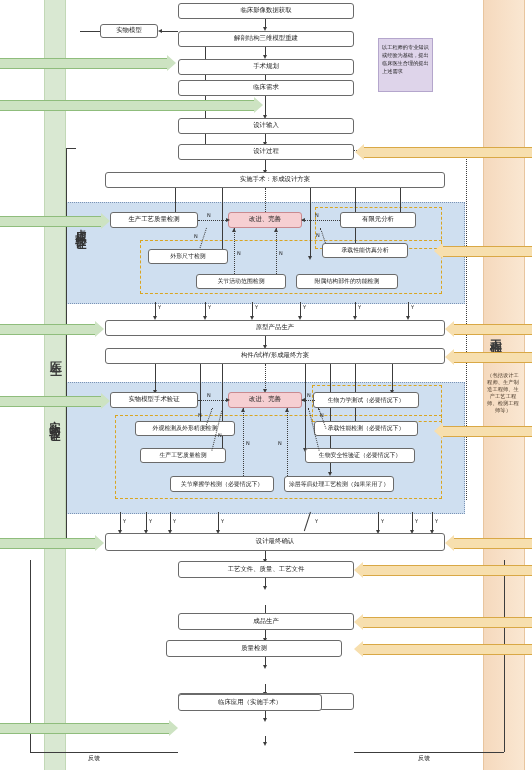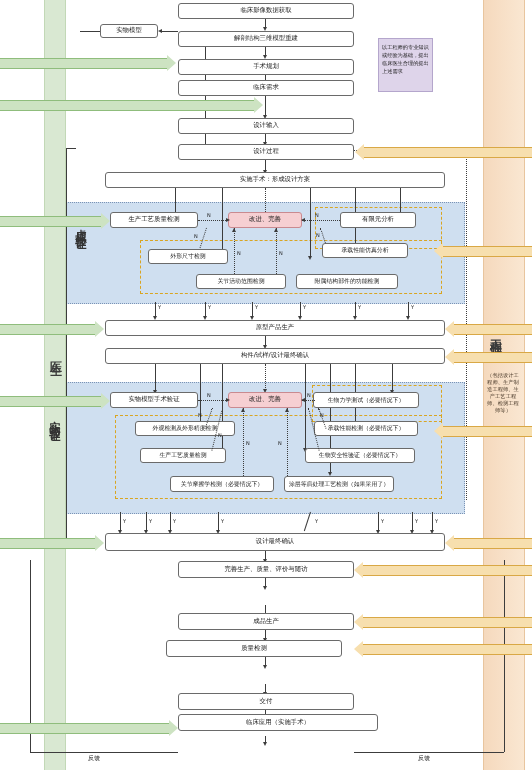--- a/index.html
+++ b/index.html
@@ -173,21 +173,21 @@
   <div class="ln lnv" style="left:355px;top:302px;height:16px;"></div>
     <div class="ah" style="left:352.5px;top:316px;"></div>
   <div class="lbl" style="left:358px;top:304px;">Y</div>
   <div class="ln lnv" style="left:408px;top:302px;height:16px;"></div>
     <div class="ah" style="left:405.5px;top:316px;"></div>
   <div class="lbl" style="left:411px;top:304px;">Y</div>
 
   <div class="bx" style="left:105px;top:320px;width:340px;height:16px;">原型产品生产</div>
   <div class="ln lnv" style="left:265px;top:336px;height:10px;"></div>
     <div class="ah" style="left:262.5px;top:345px;"></div>
-  <div class="bx" style="left:105px;top:348px;width:340px;height:16px;">构件/试样/设计最终确认</div>
+  <div class="bx" style="left:105px;top:348px;width:340px;height:16px;">构件/试样/形成最终方案</div>
 
   <div class="ln lnv" style="left:155px;top:364px;height:28px;"></div>
     <div class="ah" style="left:152.5px;top:390px;"></div>
   <div class="ln lnv" style="left:200px;top:364px;height:60px;"></div>
     <div class="ah" style="left:197.5px;top:422px;"></div>
   <div class="ln lnv" style="left:222px;top:364px;height:86px;"></div>
     <div class="ah" style="left:219.5px;top:448px;"></div>
   <div class="dl dlv" style="left:265px;top:364px;height:26px;"></div>
     <div class="ah" style="left:262.5px;top:389px;"></div>
   <div class="ln lnv" style="left:305px;top:364px;height:86px;"></div>
@@ -249,37 +249,37 @@
   <div class="ln lnv" style="left:412px;top:512px;height:20px;"></div>
     <div class="ah" style="left:409.5px;top:530px;"></div>
   <div class="lbl" style="left:415px;top:518px;">Y</div>
   <div class="ln lnv" style="left:432px;top:512px;height:20px;"></div>
     <div class="ah" style="left:429.5px;top:530px;"></div>
   <div class="lbl" style="left:435px;top:518px;">Y</div>
 
   <div class="bx" style="left:105px;top:533px;width:340px;height:18px;">设计最终确认</div>
   <div class="ln lnv" style="left:265px;top:551px;height:9px;"></div>
     <div class="ah" style="left:262.5px;top:559px;"></div>
-  <div class="bx" style="left:178px;top:561px;width:176px;height:17px;">完善生产、质量、评价与随访</div>
+  <div class="bx" style="left:178px;top:561px;width:176px;height:17px;">工艺文件、质量、工艺文件</div>
   <div class="ln lnv" style="left:265px;top:578px;height:9px;"></div>
     <div class="ah" style="left:262.5px;top:586px;"></div>
   <div class="ln lnv" style="left:265px;top:605px;height:9px;"></div>
     <div class="ah" style="left:262.5px;top:613px;"></div>
   <div class="bx" style="left:178px;top:613px;width:176px;height:17px;">成品生产</div>
   <div class="ln lnv" style="left:265px;top:630px;height:9px;"></div>
     <div class="ah" style="left:262.5px;top:638px;"></div>
   <div class="bx" style="left:166px;top:640px;width:176px;height:17px;">质量检测</div>
   <div class="ln lnv" style="left:265px;top:657px;height:9px;"></div>
     <div class="ah" style="left:262.5px;top:665px;"></div>
   <div class="ln lnv" style="left:265px;top:684px;height:9px;"></div>
     <div class="ah" style="left:262.5px;top:692px;"></div>
   <div class="bx" style="left:178px;top:693px;width:176px;height:17px;">交付</div>
   <div class="ln lnv" style="left:265px;top:710px;height:9px;"></div>
     <div class="ah" style="left:262.5px;top:718px;"></div>
-  <div class="bx" style="left:178px;top:714px;width:200px;height:17px;text-align:center;">临床应用（实施手术）</div>
+  <div class="bx" style="left:178px;top:694px;width:144px;height:17px;text-align:center;">临床应用（实施手术）</div>
   <div class="ln lnv" style="left:265px;top:736px;height:7px;"></div>
     <div class="ah" style="left:262.5px;top:742px;"></div>
 
   <div class="ln lnh" style="left:30px;top:752px;width:148px;"></div>
   <div class="ln lnv" style="left:30px;top:560px;height:192px;"></div>
   <div class="ln lnh" style="left:354px;top:752px;width:150px;"></div>
   <div class="ln lnv" style="left:504px;top:560px;height:192px;"></div>
   <div class="fbk" style="left:88px;top:754px;">反馈</div>
   <div class="fbk" style="left:418px;top:754px;">反馈</div>
 

